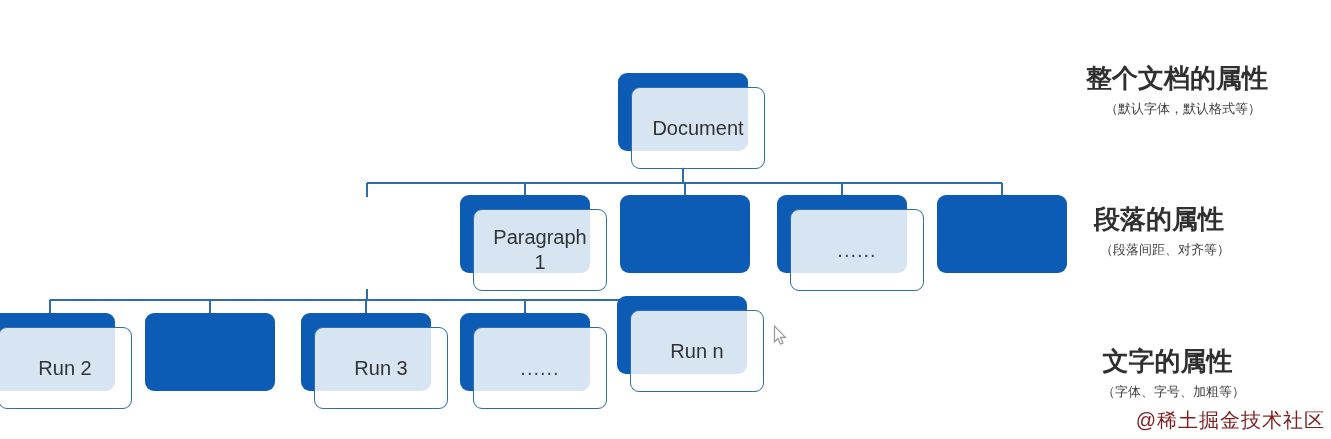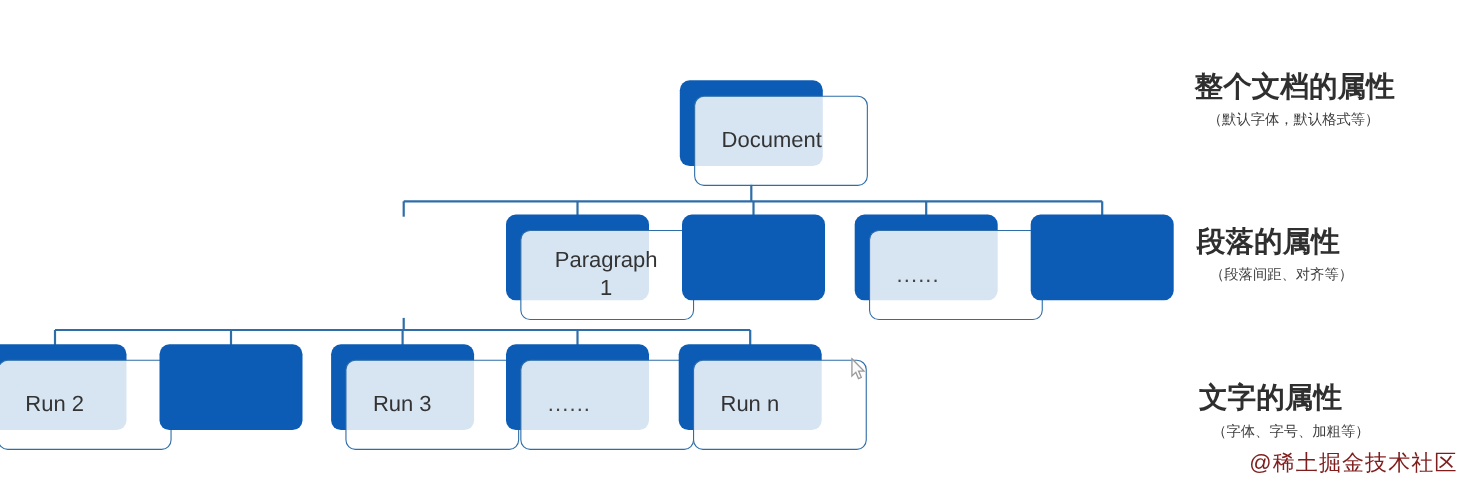--- a/index.html
+++ b/index.html
@@ -11,29 +11,29 @@
   
   .node{position:absolute;width:145px;height:94px;z-index:2;}
   .node .back{
     position:absolute;left:0;top:0;width:130px;height:78px;
     background:#0c5cb5;border-radius:9px;
   }
   .node .front{
     position:absolute;left:13px;top:14px;width:132px;height:80px;
     background:rgba(255,255,255,0.84);
     border:1.6px solid #2e6da8;border-radius:9px;
-    display:flex;align-items:center;justify-content:flex-start;padding-left:24px;
+    display:flex;align-items:center;justify-content:center;
   }
   .node .front span{
     display:block;max-width:106px;text-align:center;
     font-size:20px;line-height:1.25;color:#333333;
   }
   .node.dots .front span{font-size:20px;letter-spacing:1px;color:#444;}
   
-  .annotation{position:absolute;z-index:2;color:#2f2f2f;}
+  .annotation{position:absolute;z-index:2;color:#2f2f2f;text-align:center;}
   .annotation .t{display:block;font-size:26px;font-weight:600;line-height:1.15;}
   .annotation .s{display:block;font-size:13px;font-weight:400;color:#3d3d3d;margin-top:6px;margin-left:12px;white-space:nowrap;}
   
   .watermark{
     position:absolute;right:6px;bottom:5px;z-index:2;
     font-size:20px;color:#7f1d1d;letter-spacing:1px;
   }
   .cursor{position:absolute;left:773px;top:325px;z-index:5;}
 </style>
 </head>
@@ -102,21 +102,21 @@
     <div class="front">
       <span>Run 3</span>
     </div>
   </div>
   <div class="node dots" style="left:460px;top:313px">
     <div class="back"></div>
     <div class="front">
       <span>......</span>
     </div>
   </div>
-  <div class="node" style="left:617px;top:313px">
+  <div class="node" style="left:617px;top:296px">
     <div class="back"></div>
     <div class="front">
       <span>Run n</span>
     </div>
   </div>
 
   <div class="annotation" style="left:1086px;top:64px">
     <span class="t">整个文档的属性</span>
     <span class="s">（默认字体，默认格式等）</span>
   </div>

